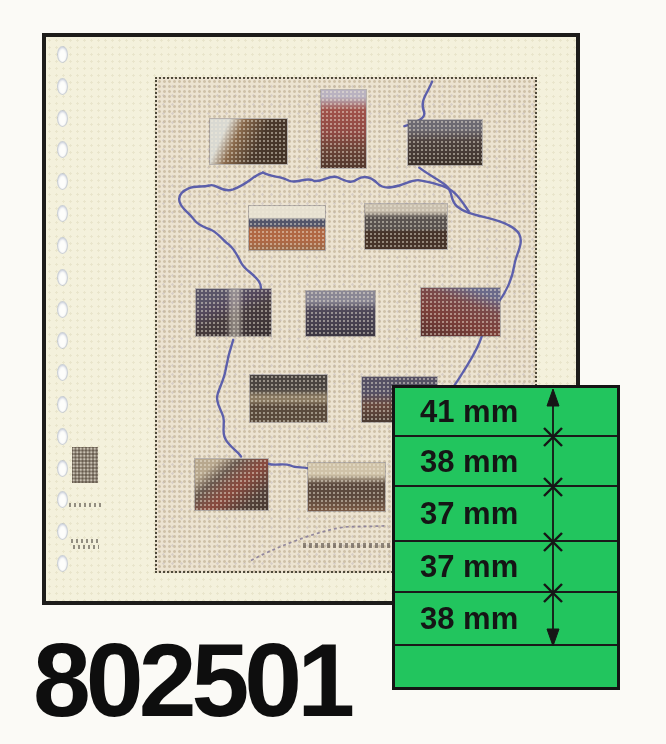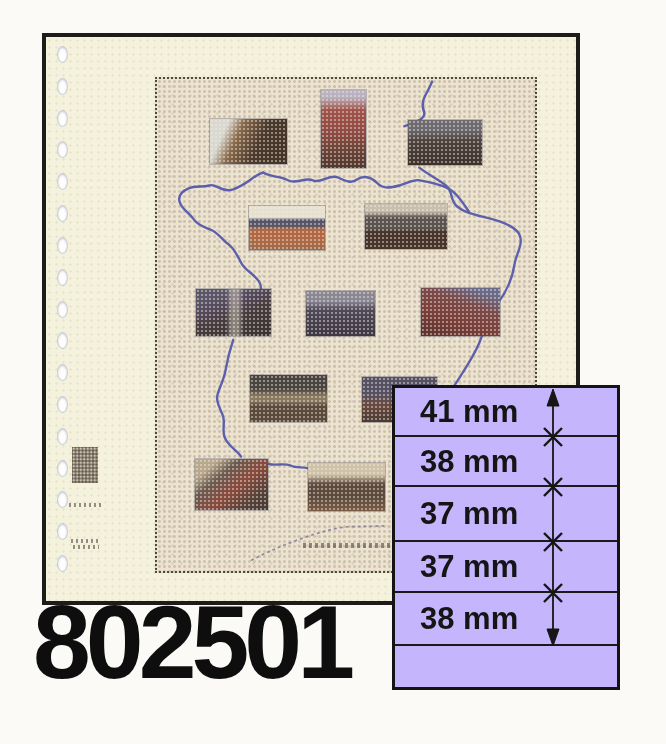--- a/index.html
+++ b/index.html
@@ -107,39 +107,39 @@
 
   .caption-dashes{
     position:absolute;left:146px;top:464px;width:87px;height:5px;opacity:.7;
     background:repeating-linear-gradient(90deg, rgba(88,78,70,0.9) 0 3px, transparent 3px 6px);
     filter:blur(.3px);
   }
 
   
   .measure-table{
     position:absolute;left:392px;top:385px;width:228px;height:305px;
-    box-sizing:border-box;border:3px solid #141414;background:#c4b5fd;
+    box-sizing:border-box;border:3px solid #141414;background:#22c55e;
     display:flex;flex-direction:column;
   }
   .t-row{
     box-sizing:border-box;border-bottom:2px solid #1a1a1a;
     display:flex;align-items:center;flex:0 0 auto;
   }
   .t-row.r1{height:49px}.t-row.r2{height:50px}.t-row.r3{height:55px}
   .t-row.r4{height:51px}.t-row.r5{height:53px}
   .t-row.r6{flex:1 1 auto;border-bottom:none;}
   .t-label{
     font-size:31px;font-weight:bold;color:#151515;
     padding-left:25px;letter-spacing:0;line-height:1;
   }
   .measure-annotation{position:absolute;inset:-3px;width:228px;height:305px;pointer-events:none;}
 
   
   .product-number{
-    position:absolute;left:33px;top:590px;
+    position:absolute;left:33px;top:628px;
     font-size:104px;font-weight:bold;letter-spacing:-5px;line-height:1;
     color:#0e0e0e;
   }
 </style>
 </head>
 <body>
 
 <div class="scene">
 
   <div class="frame">

